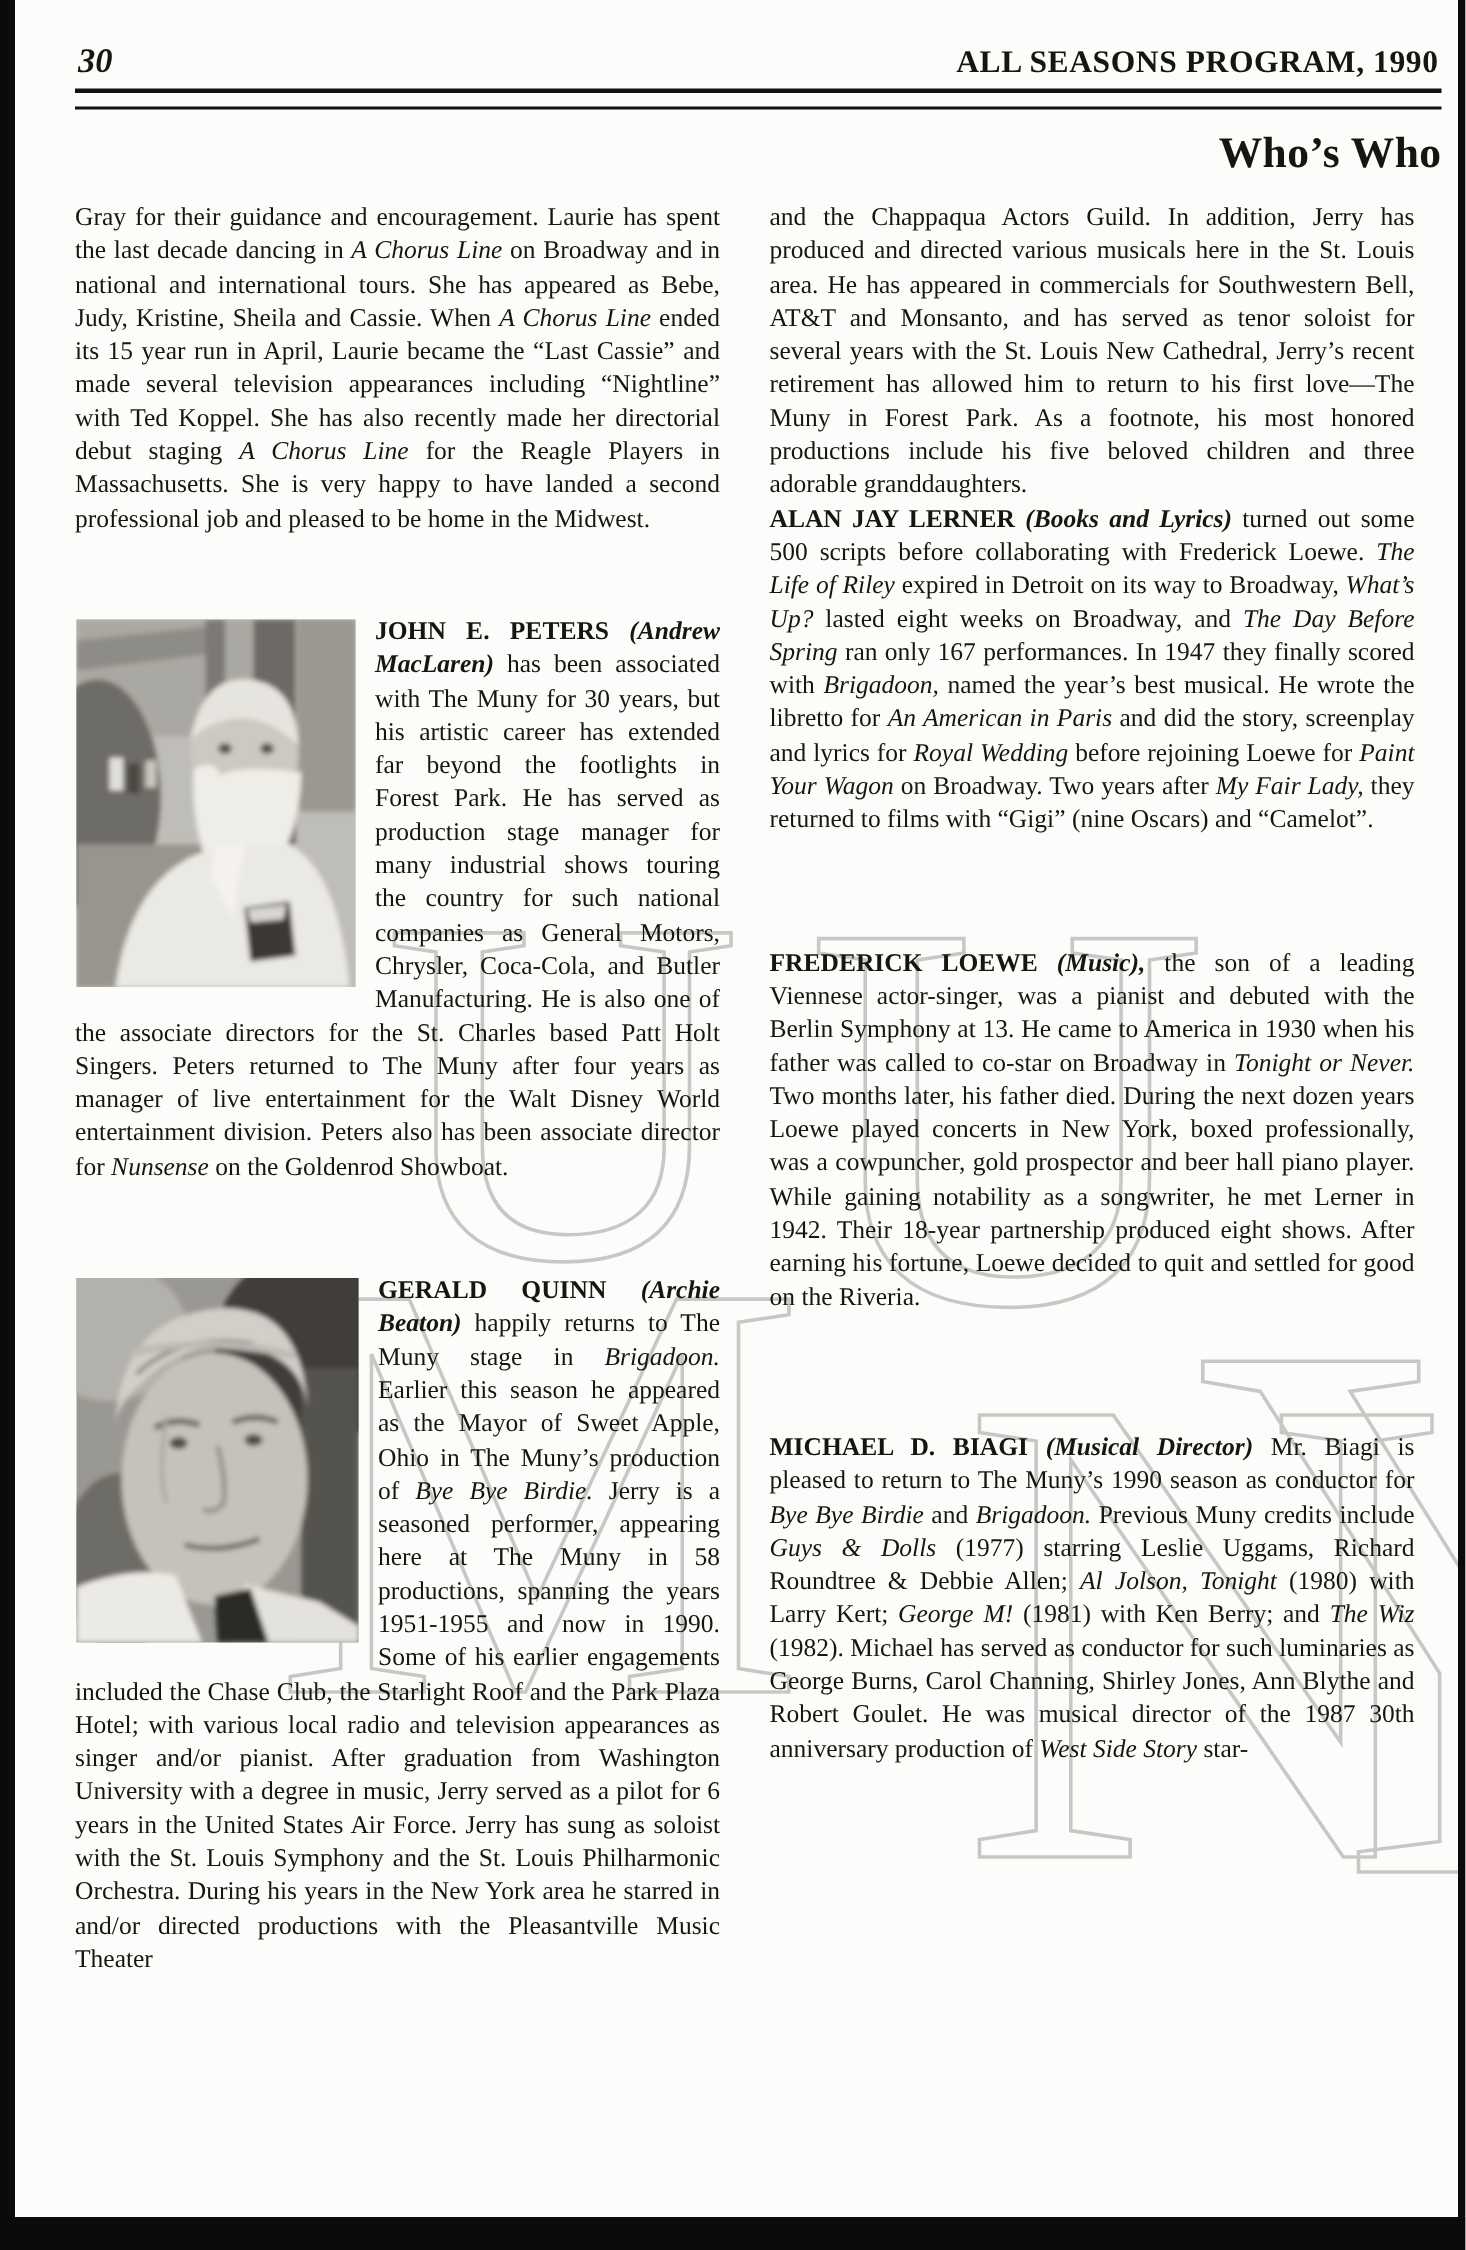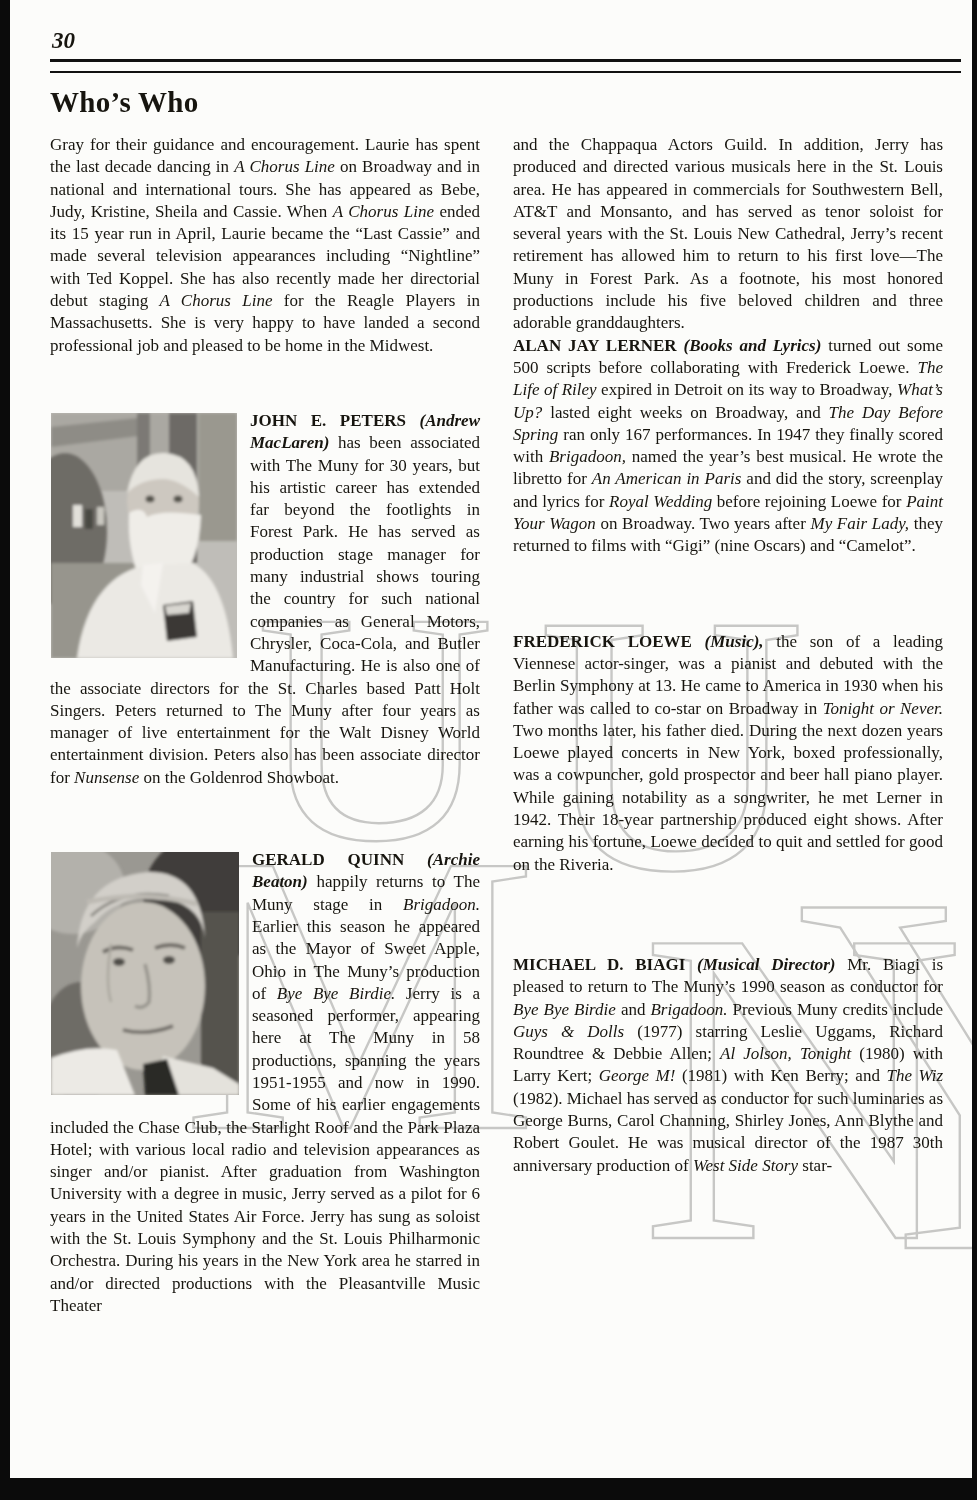--- a/index.html
+++ b/index.html
@@ -28,21 +28,21 @@
 
   .content{position:relative;z-index:1;padding:28px 16px 0 50px;}
 
   
   .hdr-row{display:flex;justify-content:space-between;align-items:flex-end;padding:0 2px 0 2px;}
   .page-num{font-size:23px;font-weight:bold;font-style:italic;}
   .hdr-title{font-size:21px;font-weight:bold;letter-spacing:.4px;}
   .hdr-rule{margin-top:5px;height:9px;border-top:3px solid #111;border-bottom:2.5px solid #111;}
 
   .section-title{
-    text-align:left;font-size:29px;font-weight:bold;
+    text-align:right;font-size:29px;font-weight:bold;
     margin:13px 0 15px 0;letter-spacing:.3px;
   }
 
   
   .cols{display:flex;gap:33px;}
   .col{width:430px;font-size:17px;line-height:22.3px;text-align:justify;}
   .col p{margin:0;}
   .b{font-weight:bold;}
   .i{font-style:italic;}
 
@@ -74,20 +74,21 @@
     </svg>
 
   <div class="edge edge-left"></div>
   <div class="edge edge-right"></div>
   <div class="edge edge-bottom"></div>
 
   <div class="content">
 
     <div class="hdr-row">
       <span class="page-num">30</span>
+      <span class="hdr-title">ALL SEASONS PROGRAM, 1990</span>
     </div>
     <div class="hdr-rule"></div>
 
     <h1 class="section-title">Who’s Who</h1>
 
     <div class="cols">
 
       <div class="col">
 
         <p><span>Gray for their guidance and encouragement. Laurie has spent the last decade dancing in </span><span class="i">A Chorus Line</span><span> on Broadway and in national and international tours. She has appeared as Bebe, Judy, Kristine, Sheila and Cassie. When </span><span class="i">A Chorus Line</span><span> ended its 15 year run in April, Laurie became the “Last Cassie” and made several television appearances including “Nightline” with Ted Koppel. She has also recently made her directorial debut staging </span><span class="i">A Chorus Line</span><span> for the Reagle Players in Massachusetts. She is very happy to have landed a second professional job and pleased to be home in the Midwest.</span></p>

